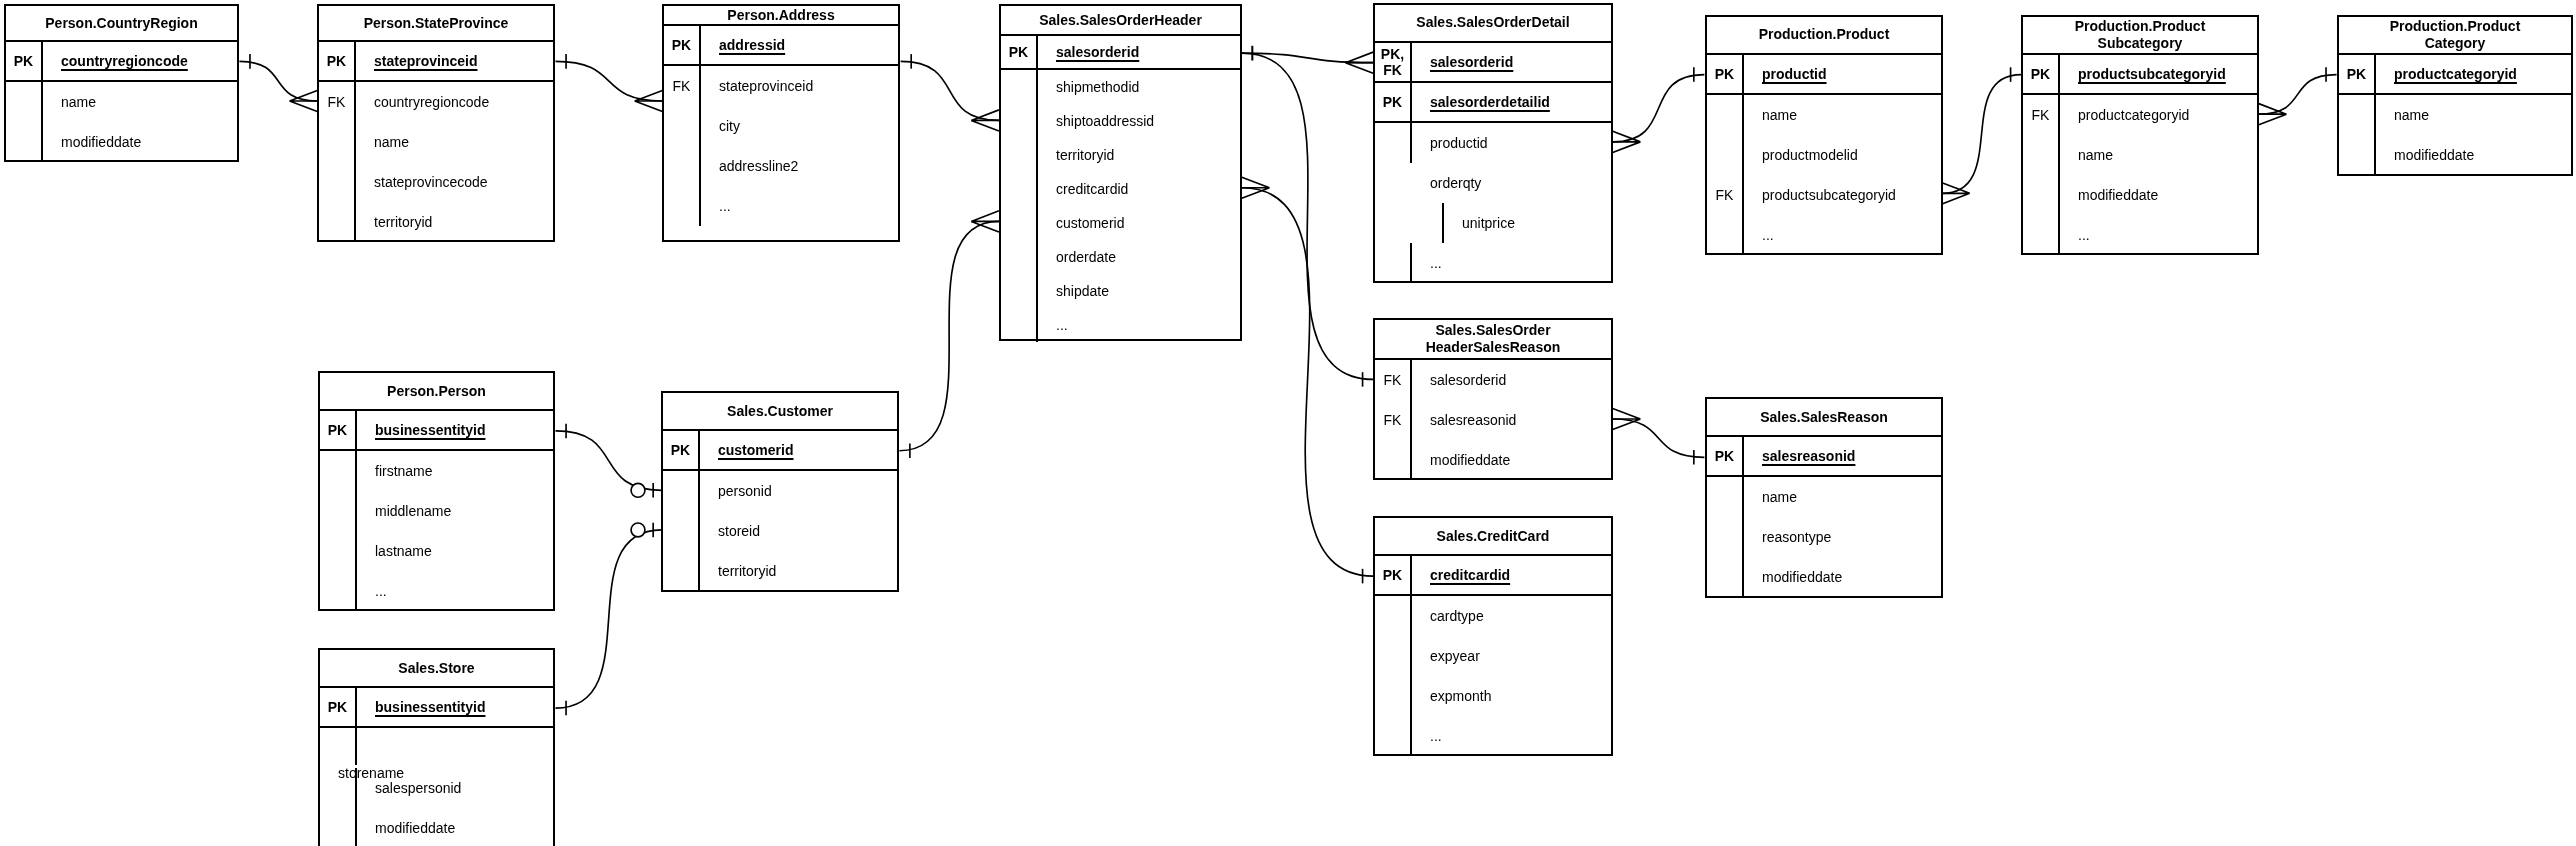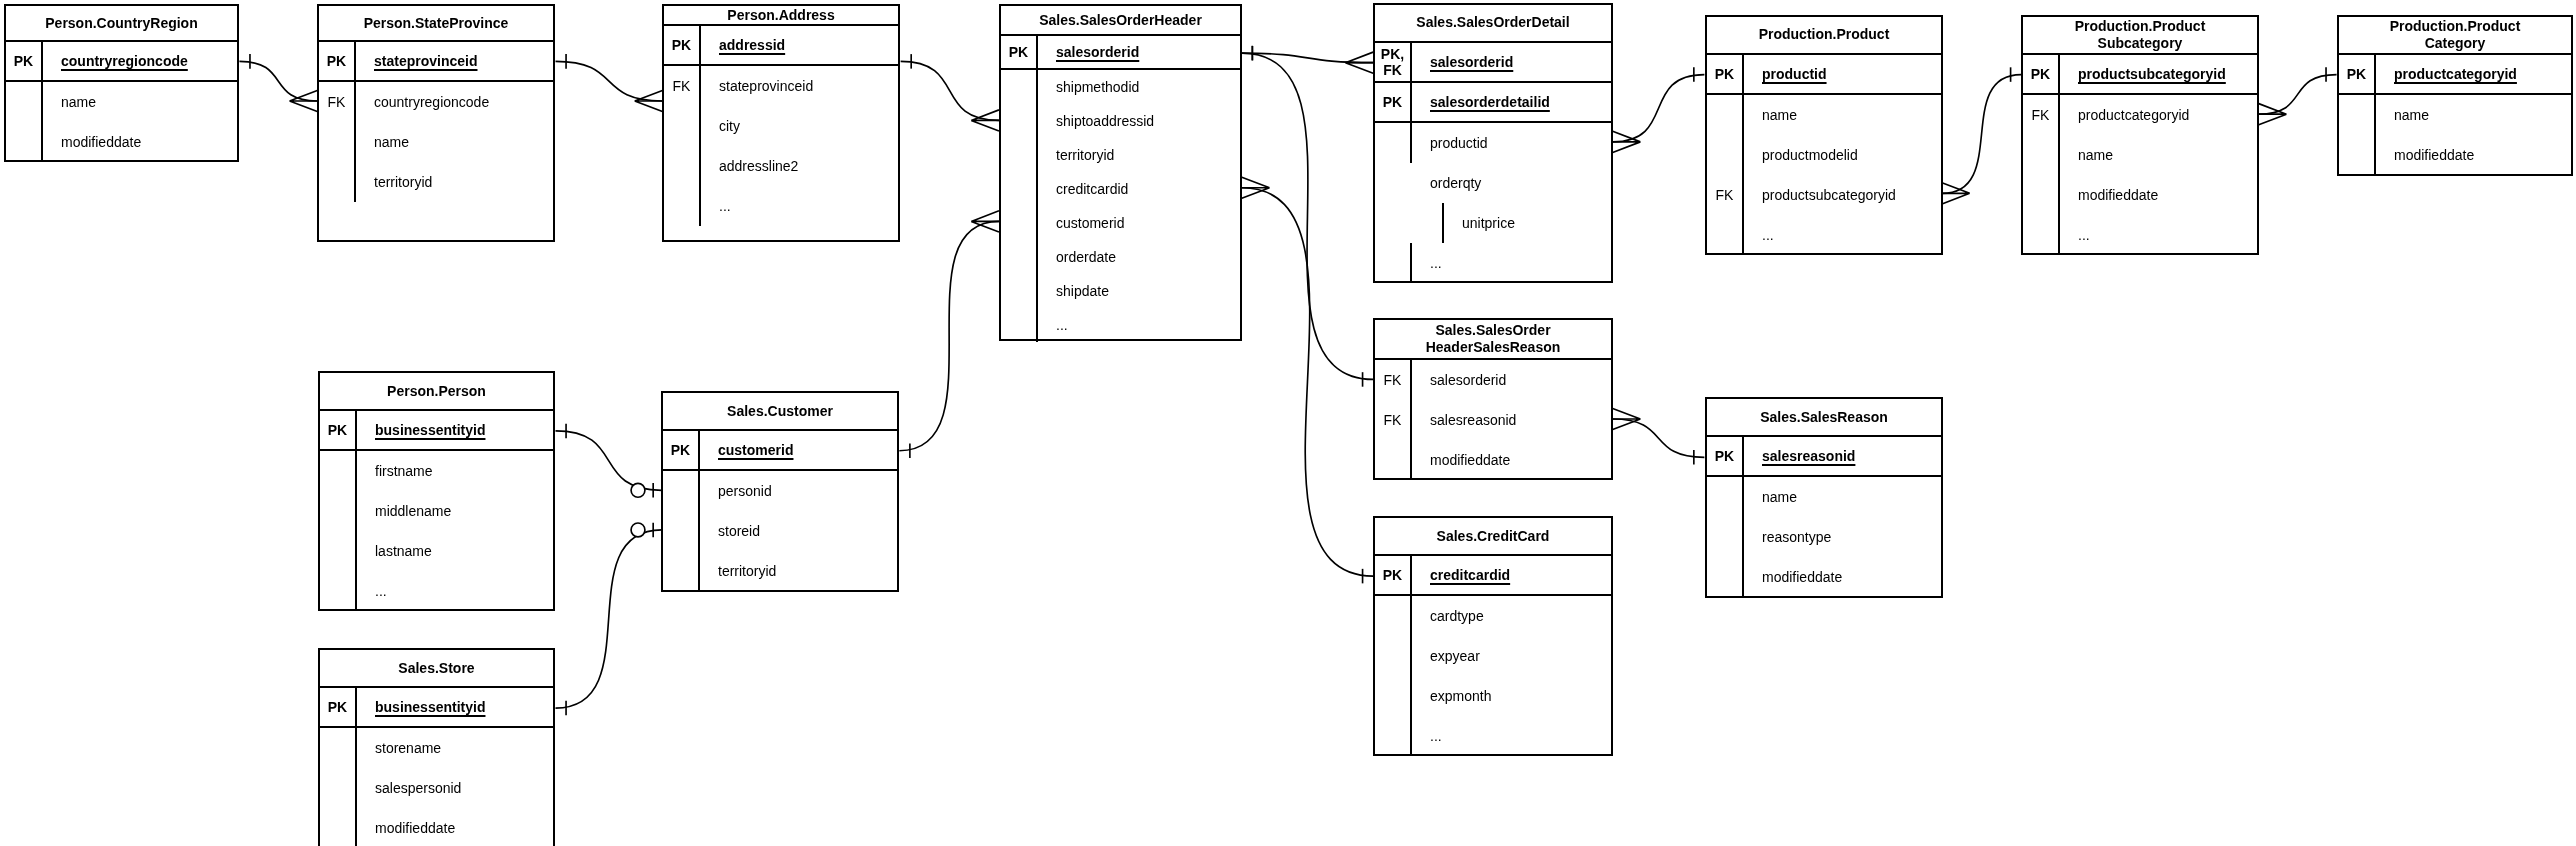--- a/index.html
+++ b/index.html
@@ -97,20 +97,24 @@
       <div class="e-row" style="height: 40px;">
         <div class="e-key">FK</div>
         <div class="e-name">countryregioncode</div>
       </div>
       <div class="e-row" style="height: 40px;">
         <div class="e-key"></div>
         <div class="e-name">name</div>
       </div>
       <div class="e-row" style="height: 40px;">
         <div class="e-key"></div>
+        <div class="e-name">stateprovincecode</div>
+      </div>
+      <div class="e-row" style="height: 40px;">
+        <div class="e-key"></div>
         <div class="e-name">territoryid</div>
       </div>
     </div>
     <div class="entity" style="left: 662px; top: 4px; width: 238px; height: 238px;">
       <div class="e-title" style="height: 20px;">
         <span>Person.Address</span>
       </div>
       <div class="e-row pkrow" style="height: 40px;">
         <div class="e-key bold">PK</div>
         <div class="e-name pk">addressid</div>
@@ -319,21 +323,21 @@
       </div>
     </div>
     <div class="entity" style="left: 318px; top: 648px; width: 237px; height: 201px;">
       <div class="e-title" style="height: 38px;">
         <span>Sales.Store</span>
       </div>
       <div class="e-row pkrow" style="height: 40px;">
         <div class="e-key bold">PK</div>
         <div class="e-name pk">businessentityid</div>
       </div>
-      <div class="e-row" style="height: 40px;">
+      <div class="e-row" style="height: 40px; flex-direction: column;">
         <div class="e-key"></div>
         <div class="e-name">storename</div>
       </div>
       <div class="e-row" style="height: 40px;">
         <div class="e-key"></div>
         <div class="e-name">salespersonid</div>
       </div>
       <div class="e-row" style="height: 40px;">
         <div class="e-key"></div>
         <div class="e-name">modifieddate</div>

